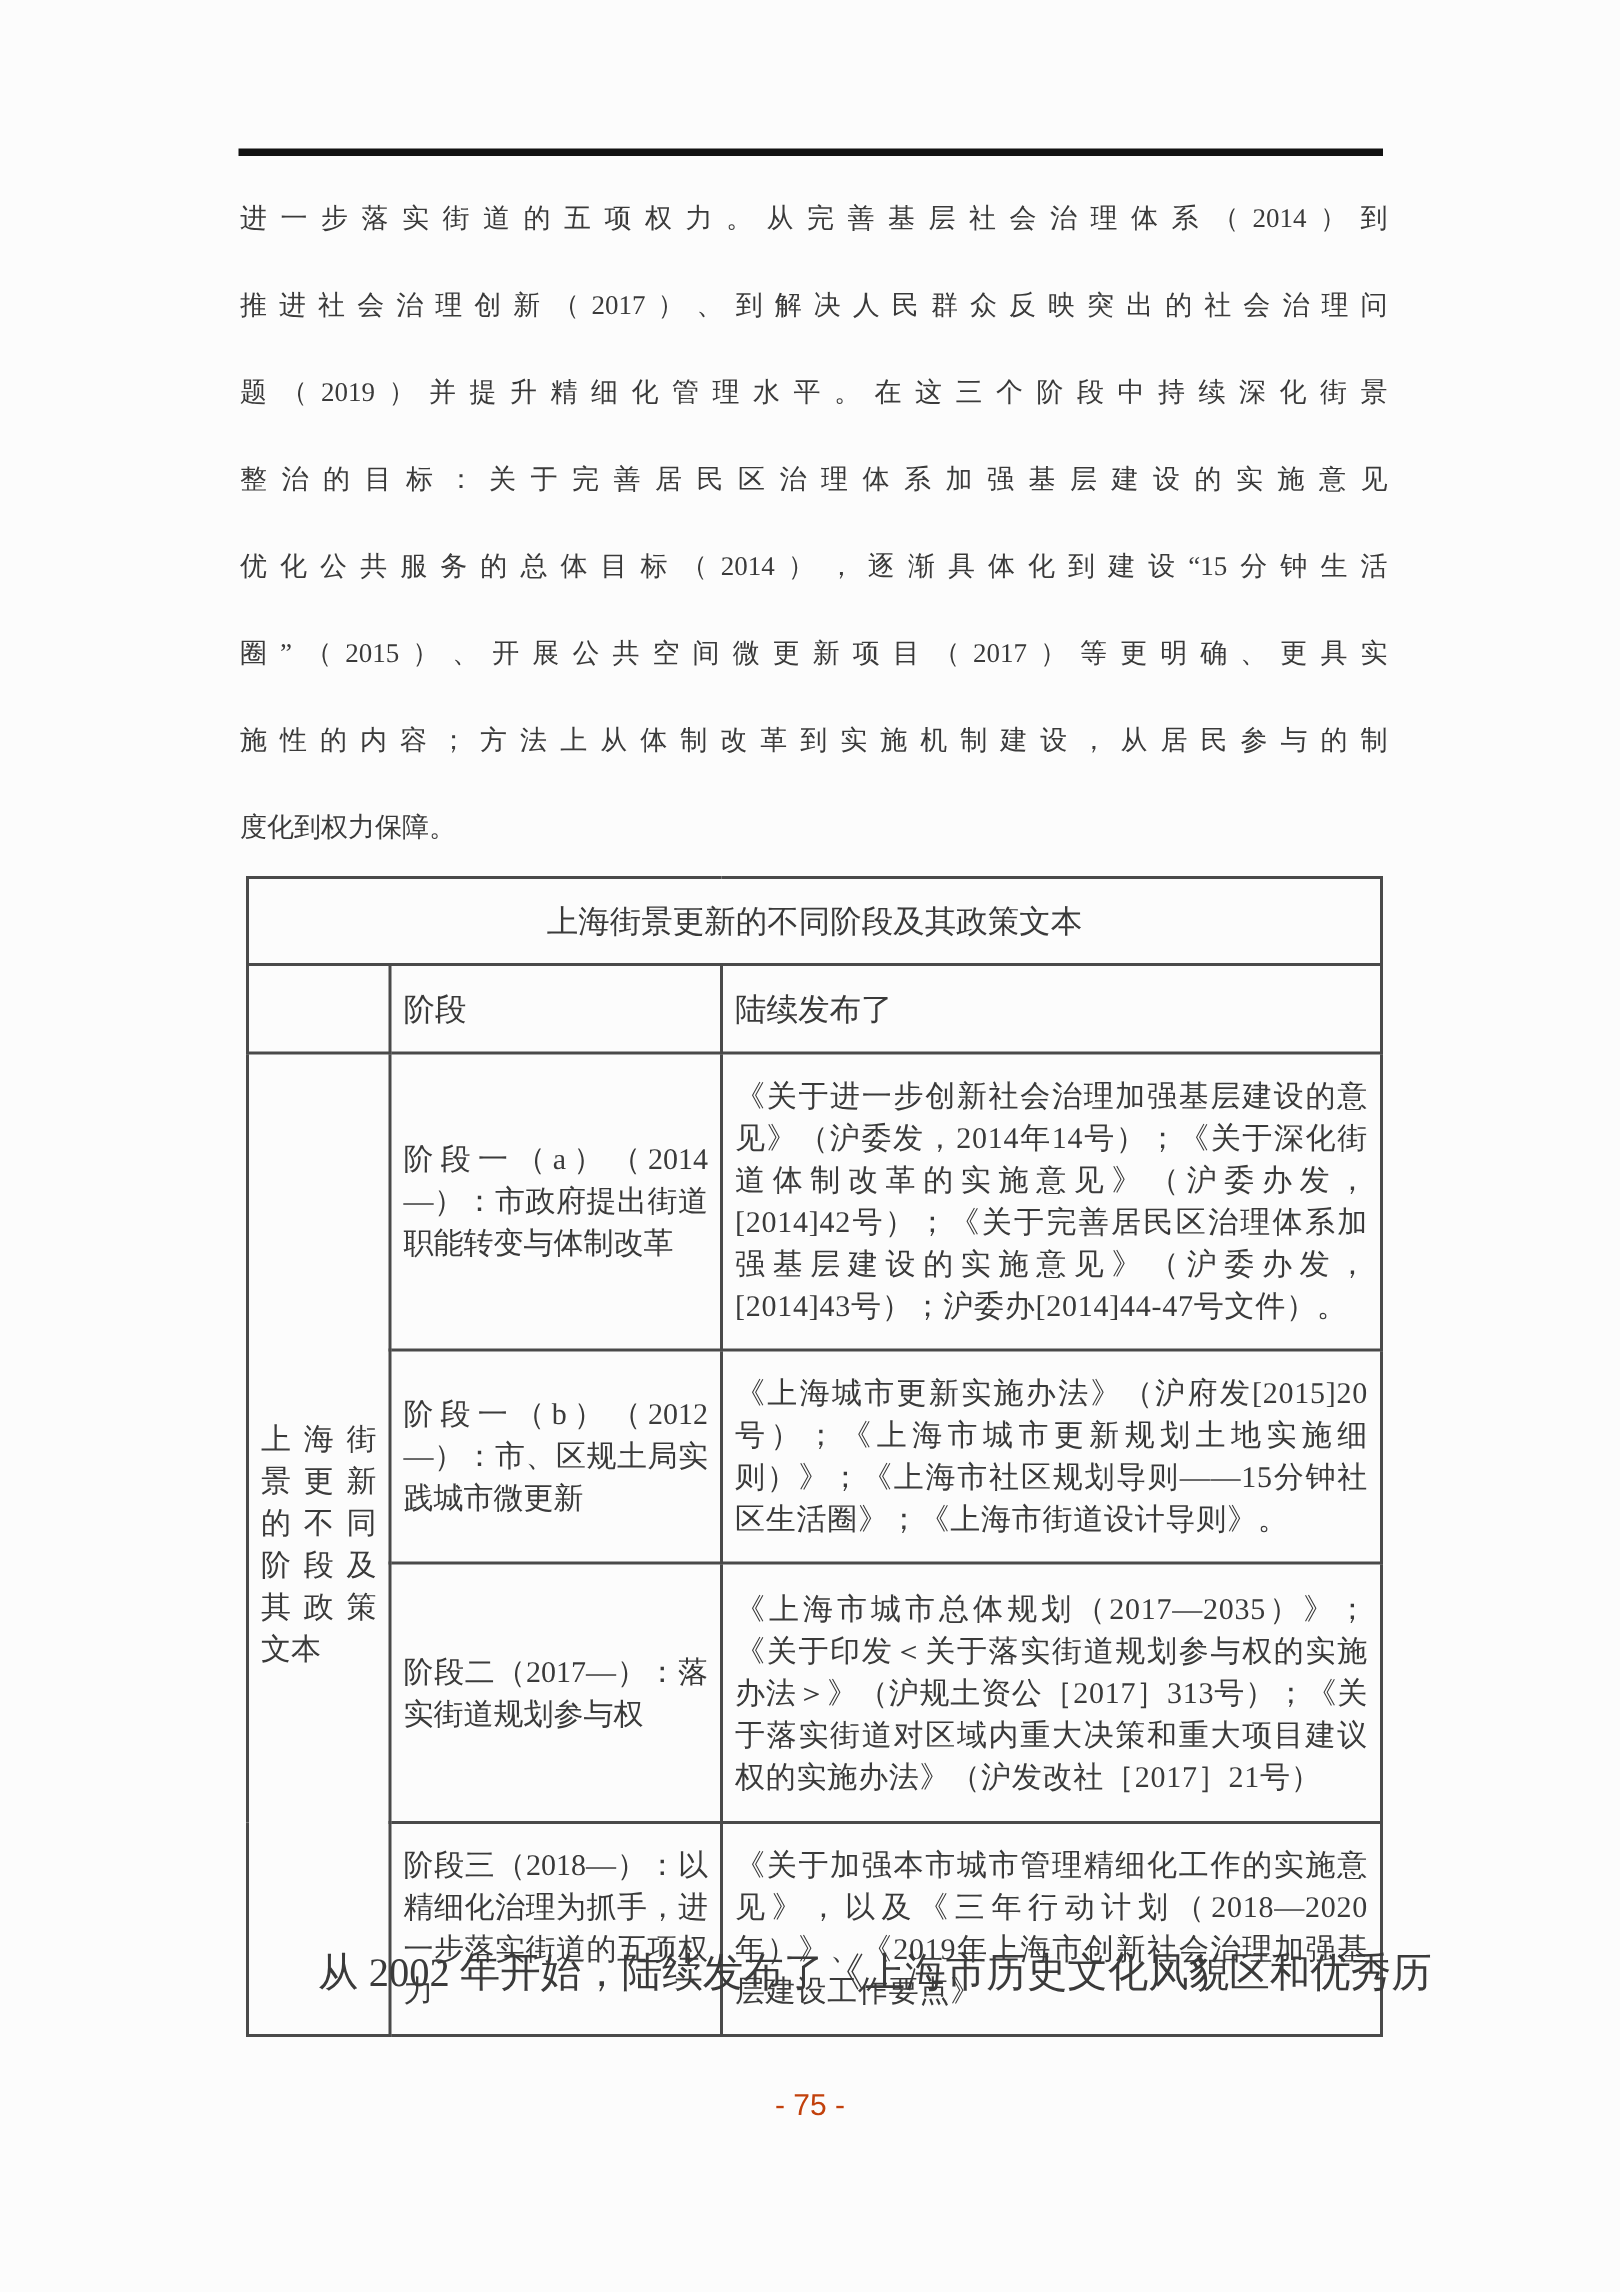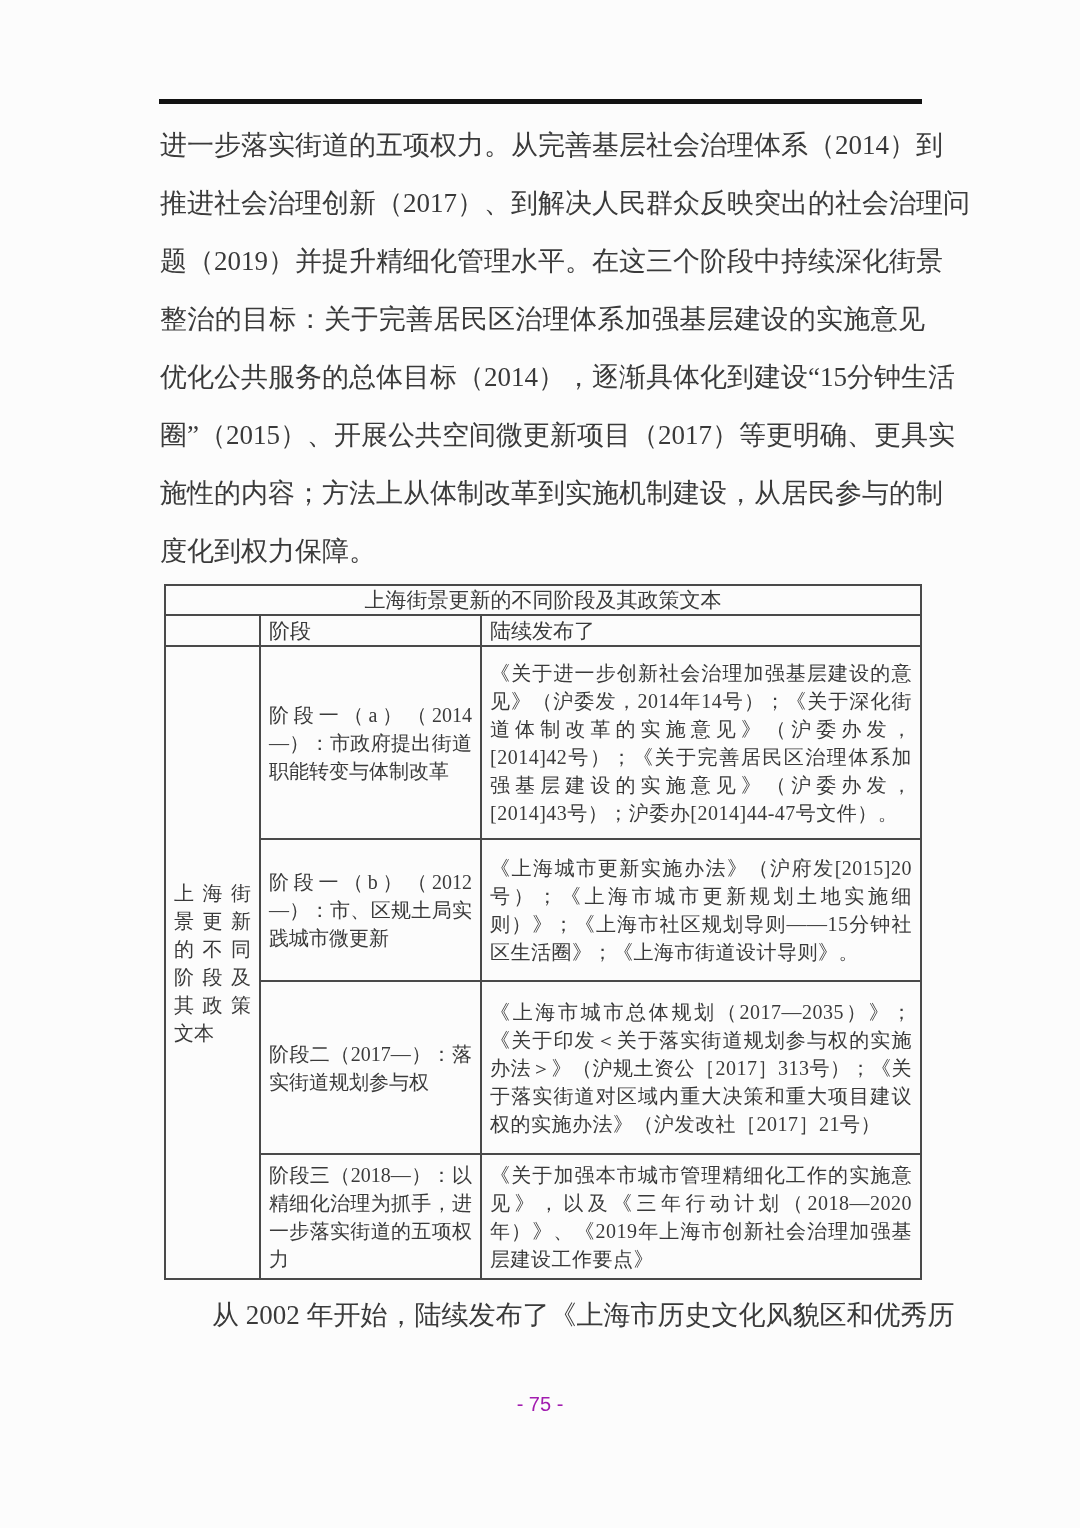--- a/index.html
+++ b/index.html
@@ -12,39 +12,39 @@
     font-family: "Liberation Serif", "DejaVu Serif", serif;
     color: #3a3a3a;
   }
   .header-rule {
     position: absolute; left: 159px; top: 99px;
     width: 763px; height: 5px; background: #121212;
   }
   
   .para1 {
     position: absolute; left: 160px; top: 116px; width: 765px;
-    font-size: 27px;
+    font-size: 18px;
   }
   .tline {
     height: 58px; line-height: 58px;
     text-align: justify; text-align-last: justify;
     text-justify: inter-character;
     white-space: nowrap;
   }
   .tline.no-stretch { text-align-last: left; }
   
   table.policy-table {
     position: absolute; left: 164px; top: 584px;
     width: 756px; table-layout: fixed;
     border-collapse: collapse;
     font-size: 20px; color: #3a3a3a;
   }
   table.policy-table td {
     border: 2px solid #4a4a4a;
-    padding: 0 8px;
+    padding: 14px 8px;
     vertical-align: middle;
     line-height: 28px;
     overflow: hidden;
   }
   td.t-title { text-align: center; height: 28px; font-size: 21px; padding:2px 4px; }
   td.t-colhead { height: 29px; font-size: 21px; text-align: left; vertical-align: middle; }
   td.side-label {
     text-align: justify; text-justify: inter-character;
     line-height: 34px; padding: 4px 12px;
     vertical-align: middle; font-size: 20px;
@@ -74,21 +74,21 @@
   .section2 .body-line {
     height: 58px; line-height: 58px; text-indent: 52px;
     text-align: justify; text-align-last: justify;
     text-justify: inter-character; white-space: nowrap;
   }
   
   .footer {
     position: absolute; left: 0; top: 1393px; width: 100%;
     text-align: center;
     font-family: "Liberation Sans", "DejaVu Sans", sans-serif;
-    font-size: 20px; color: #a21caf;
+    font-size: 20px; color: #c2410c;
   }
 </style>
 </head>
 <body>
 
 <div class="page">
 
   <div class="header-rule"></div>
 
   <div class="para1">

